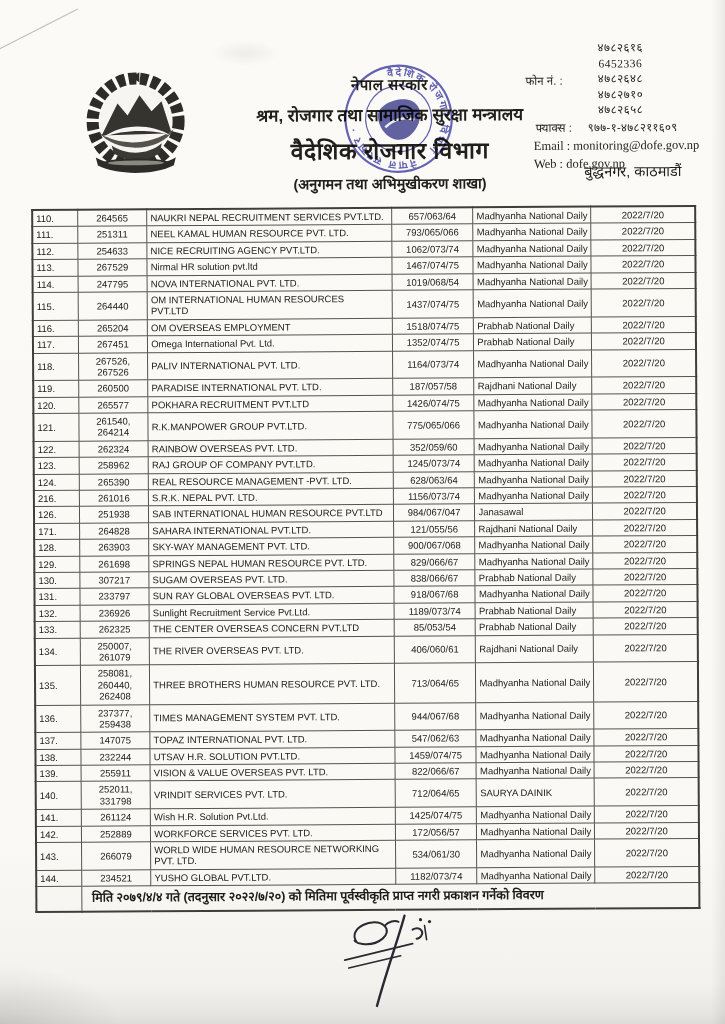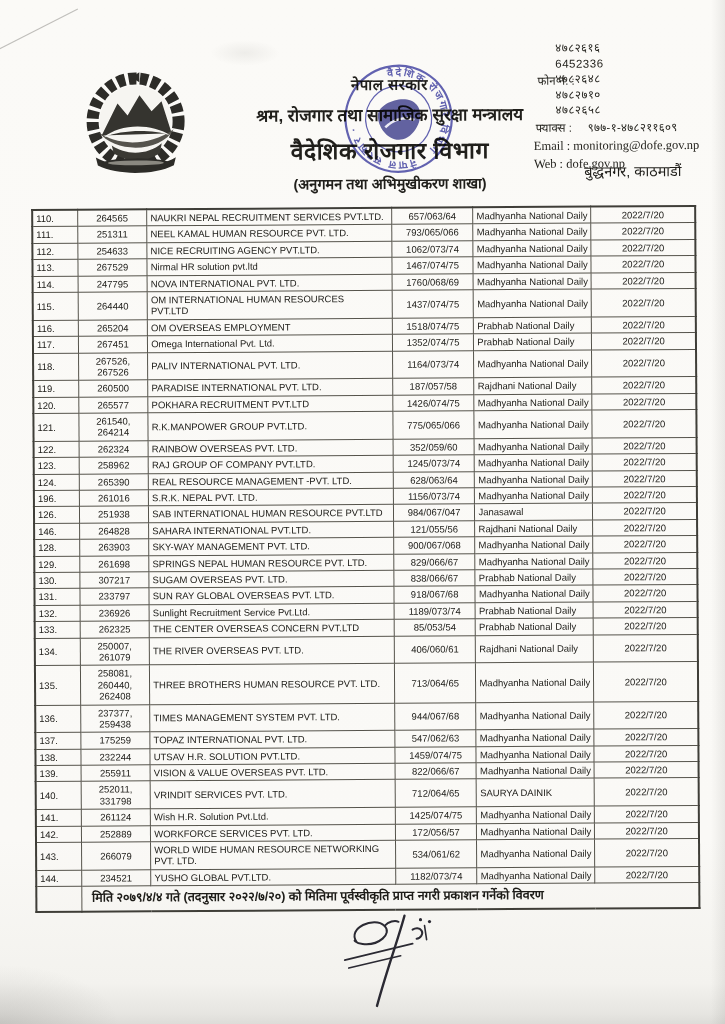--- a/index.html
+++ b/index.html
@@ -37,25 +37,25 @@
   .center-head{ position:absolute; left:196px; top:74px; width:392px; text-align:center; color:#201f1b; }
   .center-head .gov{ font-size:15px; font-weight:bold; letter-spacing:.5px; }
   .center-head .ministry{ font-size:17px; font-weight:bold; margin-top:9px; }
   .center-head .dept{ font-size:23px; font-weight:bold; margin-top:8px; letter-spacing:.5px; }
   .center-head .branch{ font-size:14.5px; font-weight:bold; margin-top:7px; }
 
   .stamp{ position:absolute; left:342px; top:58px; width:118px; height:122px; opacity:.8; mix-blend-mode:multiply; }
 
   .contact{ position:absolute; left:522px; top:42px; width:200px; font-size:11.5px; color:#25241f; }
   .phone-block{ position:relative; }
-  .phone-label{ position:absolute; left:18px; top:32px; }
+  .phone-label{ position:absolute; left:6px; top:32px; }
   .fax-row{ position:relative; margin-top:1px; height:16px; }
   .fax-label{ position:absolute; left:16px; top:0; }
   .fax-number{ position:absolute; left:68px; top:0; letter-spacing:.3px; }
-  .phone-list{ width:130px; margin-left:36px; text-align:left; }
+  .phone-list{ width:130px; margin-left:36px; text-align:center;font-family:Liberation Serif, serif; }
   .phone-list div{ line-height:15.5px; letter-spacing:.5px; }
   .email-line,.web-line{ font-size:12.5px; margin-left:14px; margin-top:2px; line-height:16px;
     font-family:"Liberation Serif","DejaVu Serif",serif; }
   .place{ position:absolute; left:560px; top:162px; width:150px; text-align:center;
     font-size:14.5px; font-weight:normal; color:#1e1d19; }
 
   
   table.doc-table{
     position:absolute; left:33px; top:207px; width:665px;
     border-collapse:collapse; table-layout:fixed;
@@ -194,21 +194,21 @@
             <td class="c-name">Nirmal HR solution pvt.ltd</td>
             <td class="c-ref">1467/074/75</td>
             <td class="c-paper">Madhyanha National Daily</td>
             <td class="c-date">2022/7/20</td>
           </tr>
 
           <tr>
             <td class="c-sn">114.</td>
             <td class="c-lic">247795</td>
             <td class="c-name">NOVA INTERNATIONAL PVT. LTD.</td>
-            <td class="c-ref">1760/068/69</td>
+            <td class="c-ref">1019/068/54</td>
             <td class="c-paper">Madhyanha National Daily</td>
             <td class="c-date">2022/7/20</td>
           </tr>
 
           <tr>
             <td class="c-sn">115.</td>
             <td class="c-lic">264440</td>
             <td class="c-name">OM INTERNATIONAL HUMAN RESOURCES
 PVT.LTD</td>
             <td class="c-ref">1437/074/75</td>
@@ -293,39 +293,39 @@
           <tr>
             <td class="c-sn">124.</td>
             <td class="c-lic">265390</td>
             <td class="c-name">REAL RESOURCE MANAGEMENT -PVT. LTD.</td>
             <td class="c-ref">628/063/64</td>
             <td class="c-paper">Madhyanha National Daily</td>
             <td class="c-date">2022/7/20</td>
           </tr>
 
           <tr>
-            <td class="c-sn">196.</td>
+            <td class="c-sn">216.</td>
             <td class="c-lic">261016</td>
             <td class="c-name">S.R.K. NEPAL PVT. LTD.</td>
             <td class="c-ref">1156/073/74</td>
             <td class="c-paper">Madhyanha National Daily</td>
             <td class="c-date">2022/7/20</td>
           </tr>
 
           <tr>
             <td class="c-sn">126.</td>
             <td class="c-lic">251938</td>
             <td class="c-name">SAB INTERNATIONAL HUMAN RESOURCE PVT.LTD</td>
             <td class="c-ref">984/067/047</td>
             <td class="c-paper">Janasawal</td>
             <td class="c-date">2022/7/20</td>
           </tr>
 
           <tr>
-            <td class="c-sn">146.</td>
+            <td class="c-sn">171.</td>
             <td class="c-lic">264828</td>
             <td class="c-name">SAHARA INTERNATIONAL PVT.LTD.</td>
             <td class="c-ref">121/055/56</td>
             <td class="c-paper">Rajdhani National Daily</td>
             <td class="c-date">2022/7/20</td>
           </tr>
 
           <tr>
             <td class="c-sn">128.</td>
             <td class="c-lic">263903</td>
@@ -406,21 +406,21 @@
             <td class="c-lic">237377,
 259438</td>
             <td class="c-name">TIMES MANAGEMENT SYSTEM PVT. LTD.</td>
             <td class="c-ref">944/067/68</td>
             <td class="c-paper">Madhyanha National Daily</td>
             <td class="c-date">2022/7/20</td>
           </tr>
 
           <tr>
             <td class="c-sn">137.</td>
-            <td class="c-lic">175259</td>
+            <td class="c-lic">147075</td>
             <td class="c-name">TOPAZ INTERNATIONAL PVT. LTD.</td>
             <td class="c-ref">547/062/63</td>
             <td class="c-paper">Madhyanha National Daily</td>
             <td class="c-date">2022/7/20</td>
           </tr>
 
           <tr>
             <td class="c-sn">138.</td>
             <td class="c-lic">232244</td>
             <td class="c-name">UTSAV H.R. SOLUTION PVT.LTD.</td>
@@ -464,21 +464,21 @@
             <td class="c-ref">172/056/57</td>
             <td class="c-paper">Madhyanha National Daily</td>
             <td class="c-date">2022/7/20</td>
           </tr>
 
           <tr>
             <td class="c-sn">143.</td>
             <td class="c-lic">266079</td>
             <td class="c-name">WORLD WIDE HUMAN RESOURCE NETWORKING
 PVT. LTD.</td>
-            <td class="c-ref">534/061/62</td>
+            <td class="c-ref">534/061/30</td>
             <td class="c-paper">Madhyanha National Daily</td>
             <td class="c-date">2022/7/20</td>
           </tr>
 
           <tr>
             <td class="c-sn">144.</td>
             <td class="c-lic">234521</td>
             <td class="c-name">YUSHO GLOBAL PVT.LTD.</td>
             <td class="c-ref">1182/073/74</td>
             <td class="c-paper">Madhyanha National Daily</td>

